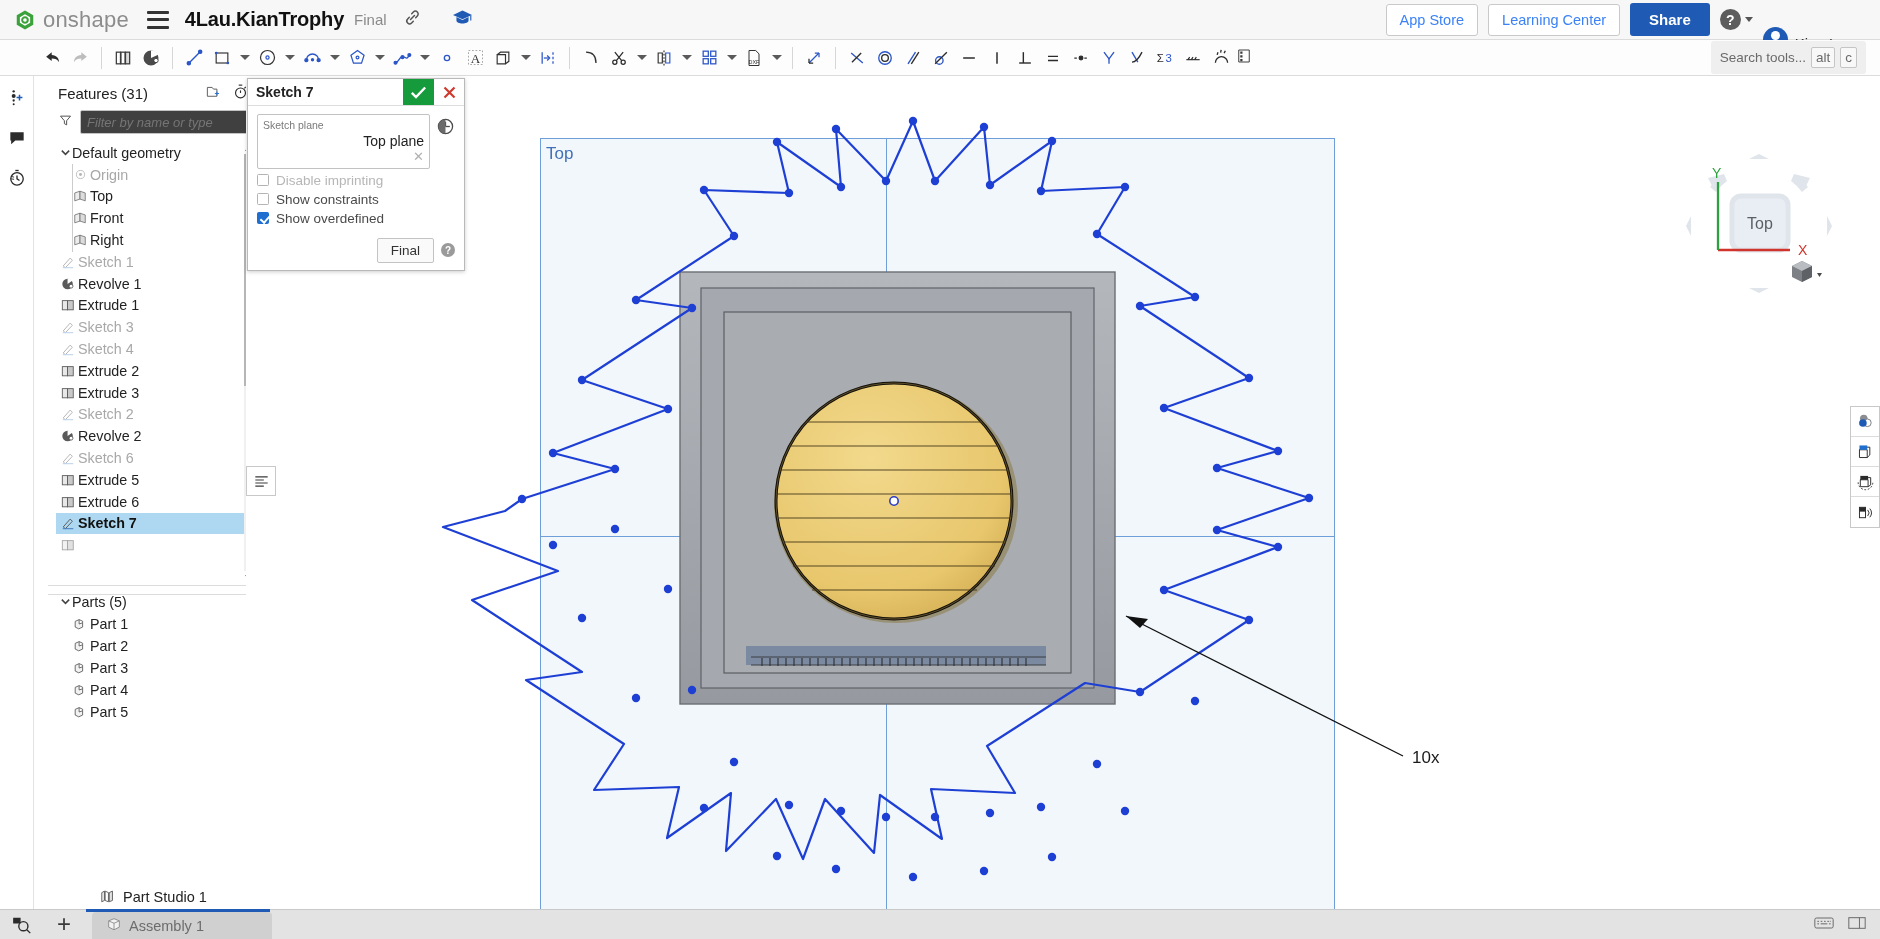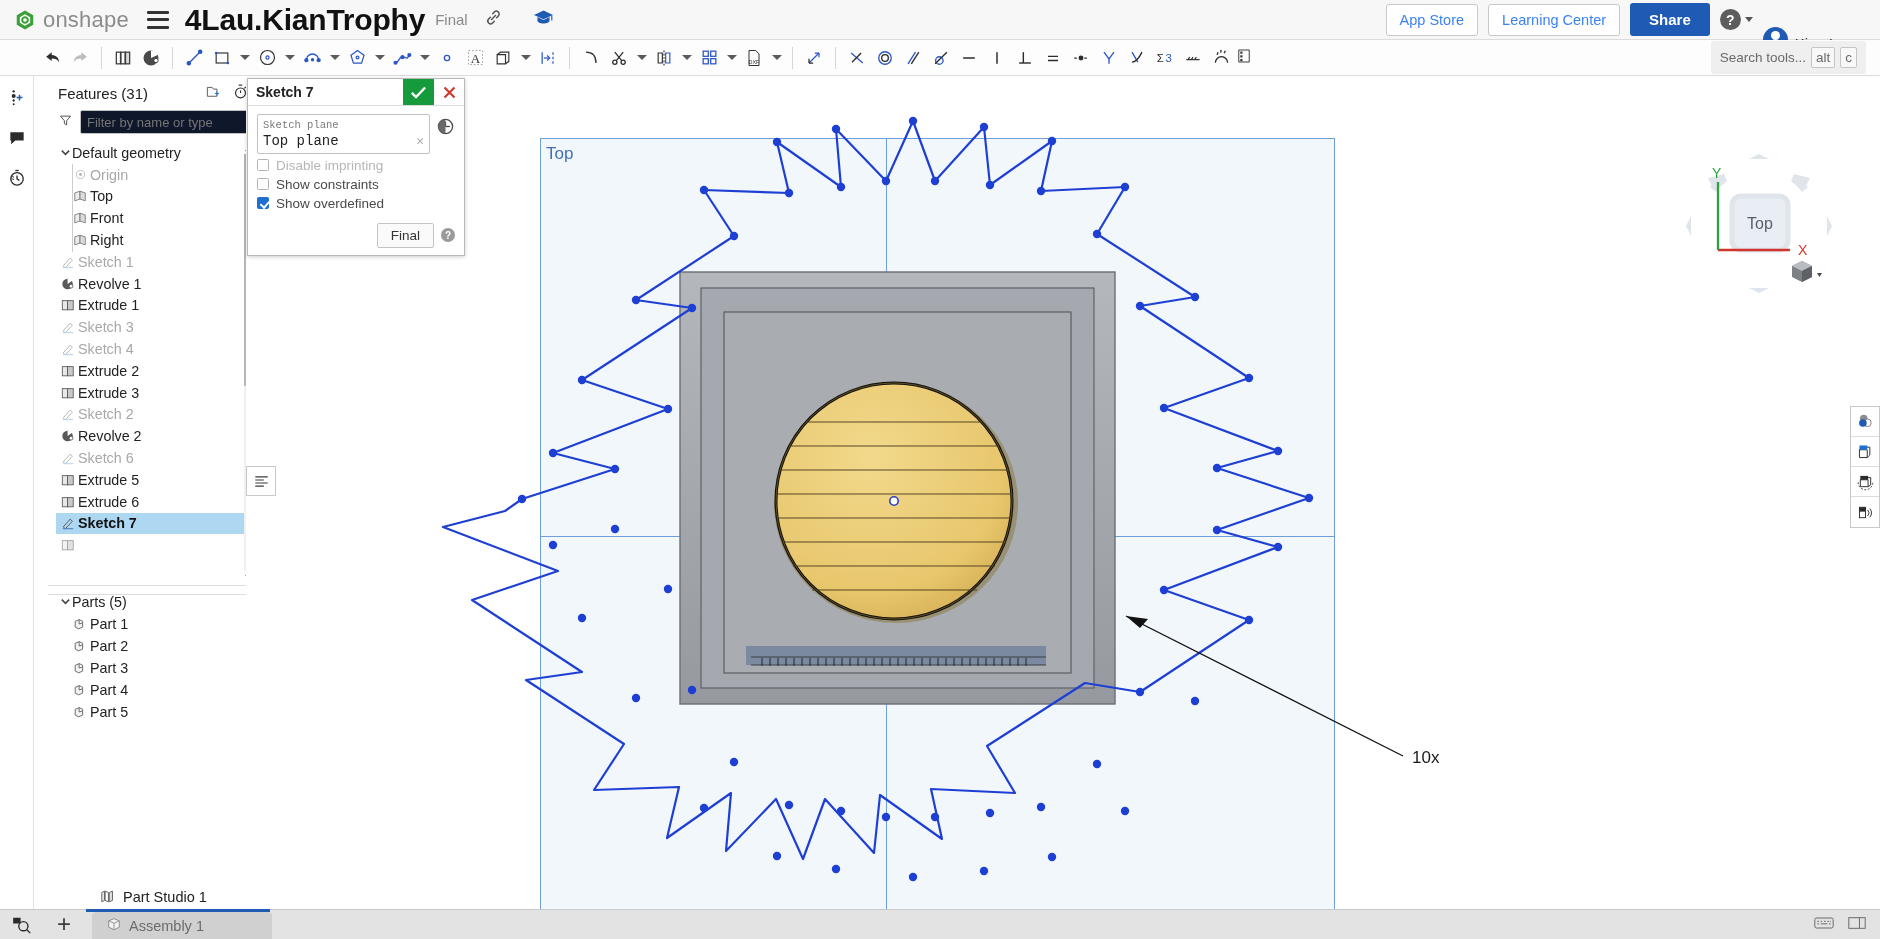--- a/index.html
+++ b/index.html
@@ -15,21 +15,21 @@
     position:absolute; top:0; left:0; width:1880px; height:40px;
     background:#f7f7f7; border-bottom:1px solid #dcdcdc;
     display:flex; align-items:center; padding:0 14px;
   }
   .logo-mark{ width:22px; height:22px; position:relative; margin-right:7px; flex:none;}
   .logo-mark svg{ display:block; }
   .logo-text{ font-size:22px; color:#8c8c8c; letter-spacing:.2px; font-weight:400;}
   .hamburger{ margin-left:18px; width:22px; height:18px; display:flex; flex-direction:column;
     justify-content:space-between; cursor:pointer;}
   .hamburger i{ display:block; height:3px; background:#333; border-radius:1px;}
-  .doc-title{ margin-left:16px; font-size:30px; font-weight:bold; color:#111; letter-spacing:-.2px;}
+  .doc-title{ margin-left:16px; font-size:20px; font-weight:bold; color:#111; letter-spacing:-.2px;}
   .branch{ margin-left:10px; font-size:15px; color:#8a8a8a;}
   .icon-link{ margin-left:16px; color:#555; font-size:17px; cursor:pointer;}
   .icon-grad{ margin-left:30px; cursor:pointer;}
   .topbar-right{ margin-left:auto; display:flex; align-items:center; gap:10px;}
   .btn-outline{
     border:1px solid #c9c9c9; background:#fff; border-radius:3px;
     padding:7px 13px; font-size:14.5px; color:#3b82f6; cursor:pointer; white-space:nowrap;
   }
   .btn-share{
     background:#1f5bb5; color:#fff; border:none; border-radius:3px;
@@ -86,22 +86,22 @@
     background:#fff; border-right:1px solid #cfcfcf;
     font-size:14.5px;
   }
   .fp-head{ display:flex;align-items:center; padding:7px 10px 5px 10px;}
   .fp-title{ font-size:15px;color:#222;}
   .fp-head-icons{ margin-left:auto; display:flex; gap:10px; align-items:center;}
   .fp-filter-row{ display:flex;align-items:center; padding:2px 8px 8px 10px; gap:7px;}
   .filter-ic{ color:#4a4a4a;}
   .fp-input{
     flex:1; border:1px solid #c3c3c3; border-radius:2px; height:24px;
-    font-size:13px; color:#9a9a9a; padding:0 6px;
-    font-family:"Liberation Sans", sans-serif; background:#0f172a;
+    font-size:13px; font-style:italic; color:#9a9a9a; padding:0 6px;
+    font-family:"Liberation Sans", sans-serif; background:#404040;
   }
   .tree{ position:relative; height:441px; overflow:hidden; padding-left:8px;}
   .tree-scroll{ position:absolute; right:6px; top:0; width:9px; height:441px; }
   .tree-track{ position:absolute; top:12px; left:0; width:9px; height:417px; background:#f0f0f0;}
   .tree-thumb{ position:absolute; top:12px; left:0; width:9px; height:232px; background:#b6b6b6;}
   .sc-arrow{ position:absolute; left:0; width:9px; height:11px; display:flex;align-items:center;justify-content:center;cursor:pointer;}
   .sc-arrow.up{ top:0;}
   .sc-arrow.dn{ bottom:0;}
   .sc-arrow::after{content:"";width:0;height:0;border-left:4.5px solid transparent;border-right:4.5px solid transparent;}
   .sc-arrow.up::after{ border-bottom:6px solid #6e6e6e;}
@@ -124,24 +124,24 @@
   .dlg{
     position:absolute; top:78px; left:247px; width:218px;
     background:#fff; border:1px solid #b9b9b9; box-shadow:0 1px 4px rgba(0,0,0,.2);
     z-index:20;
   }
   .dlg-head{ display:flex; align-items:stretch; height:27px; border-bottom:1px solid #ddd;}
   .dlg-head .t{ flex:1; display:flex;align-items:center; padding-left:8px; font-size:14px; font-weight:bold; color:#222;}
   .dlg-ok{ width:31px; background:#159a3c; display:flex;align-items:center;justify-content:center; cursor:pointer;}
   .dlg-x{ width:30px; display:flex;align-items:center;justify-content:center; cursor:pointer;}
   .dlg-body{ padding:8px 9px 7px 9px;}
-  .plane-row{ display:flex; align-items:flex-start; gap:6px;font-family:Liberation Mono, monospace;}
+  .plane-row{ display:flex; align-items:flex-start; gap:6px;}
   .plane-box{ flex:1; border:1px solid #c2c2c2; border-radius:2px; padding:3px 5px 4px 5px; background:#fff;}
   .plane-lab{ font-size:10.5px; color:#7a7a7a; line-height:1.4;}
-  .plane-val-row{ display:flex; align-items:flex-end;}
+  .plane-val-row{ display:flex; align-items:flex-end;flex-direction:column;}
   .plane-val{ font-size:14px; color:#222; }
   .plane-clear{ margin-left:auto; font-size:13px; color:#b0b0b0; cursor:pointer;}
   .cbrow{ display:flex; align-items:center; gap:7px; margin-top:4px; cursor:pointer;}
   .cb{ width:12px;height:12px;border:1px solid #b3b3b3;background:#fff;border-radius:1.5px; flex:none;}
   .cb.on{ background:#1f6fd0; border-color:#1f6fd0; position:relative;}
   .cb.on::after{content:"";position:absolute;left:3.5px;top:0.5px;width:3.5px;height:7px;
     border:solid #fff;border-width:0 2px 2px 0;transform:rotate(42deg);}
   .cbrow.dis .cblab{ color:#b6b6b6;}
   .cblab{ font-size:13.5px; color:#4a4a4a;}
   .dlg-foot{ display:flex; align-items:center; justify-content:flex-end; gap:7px; margin-top:12px;}

